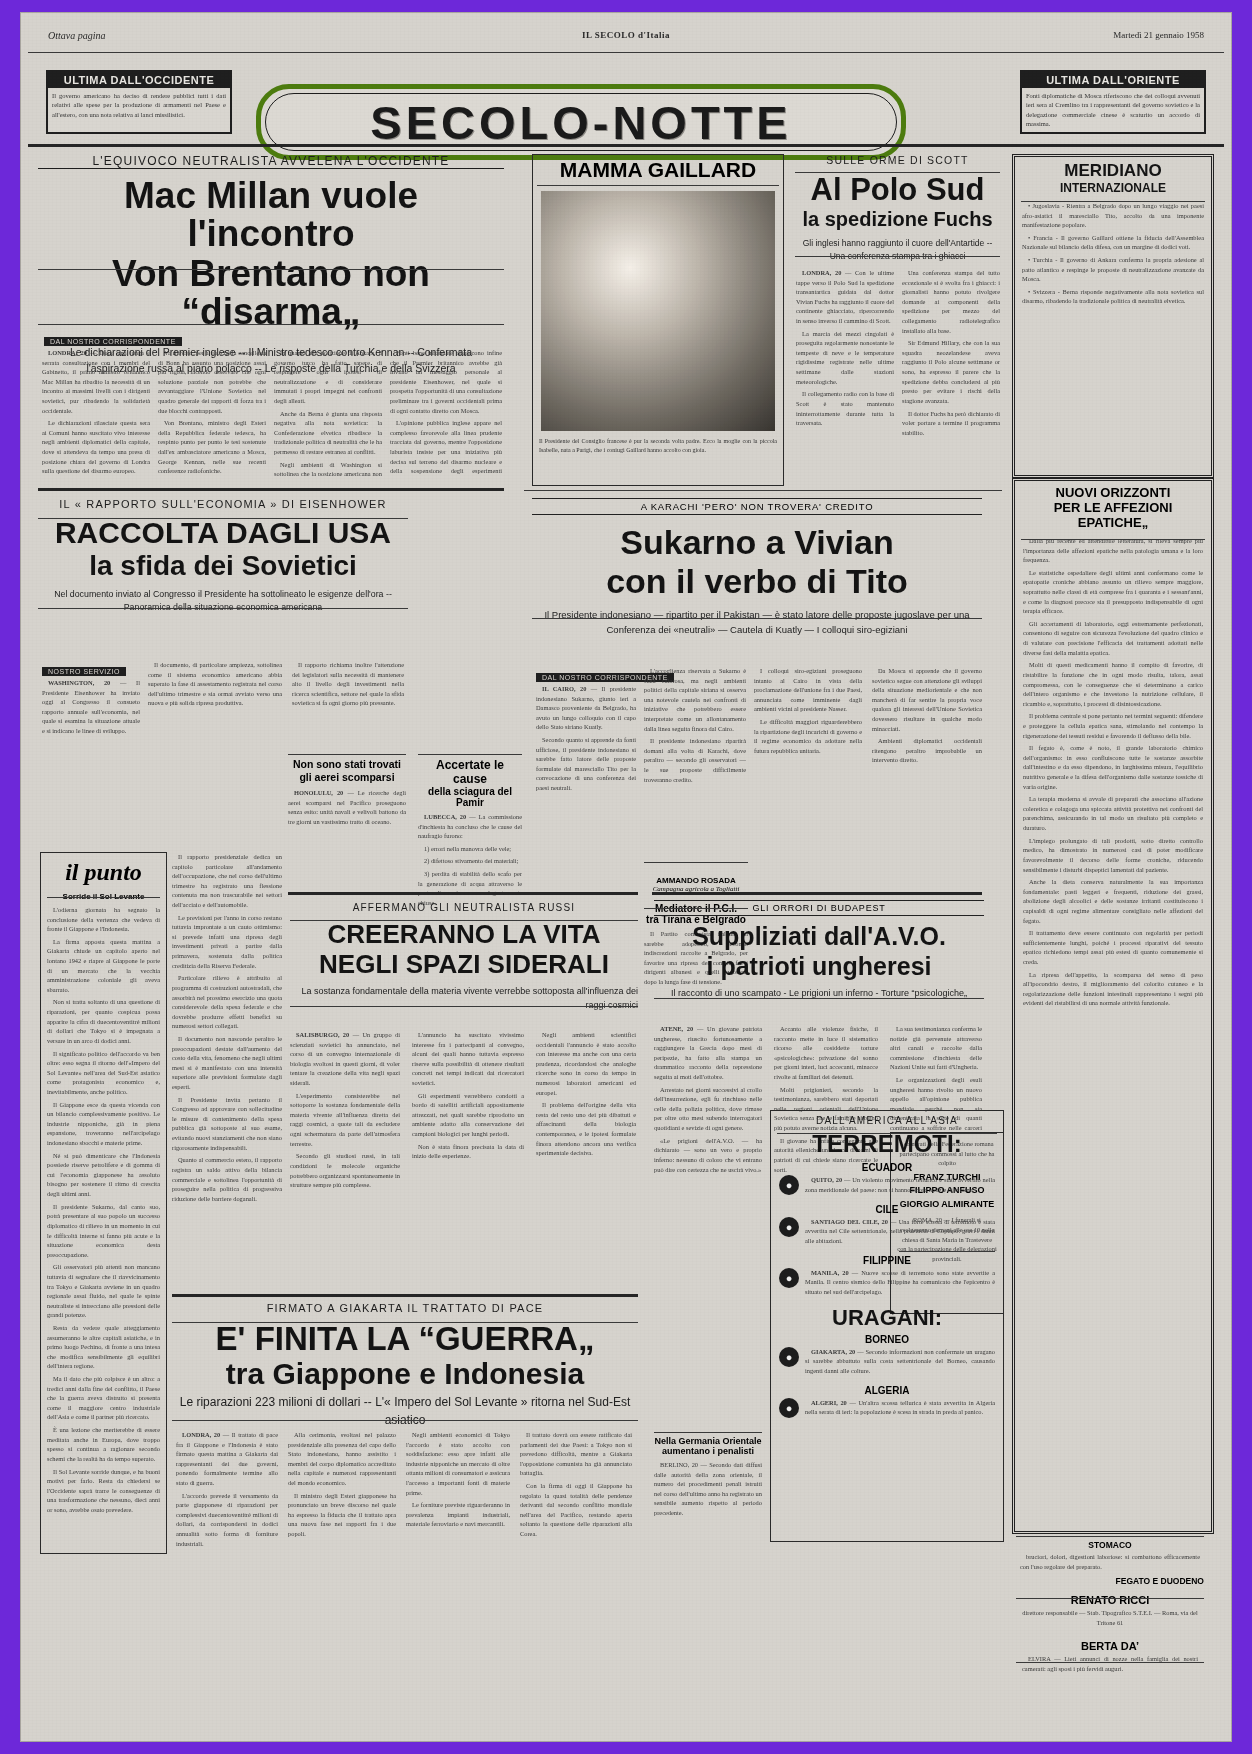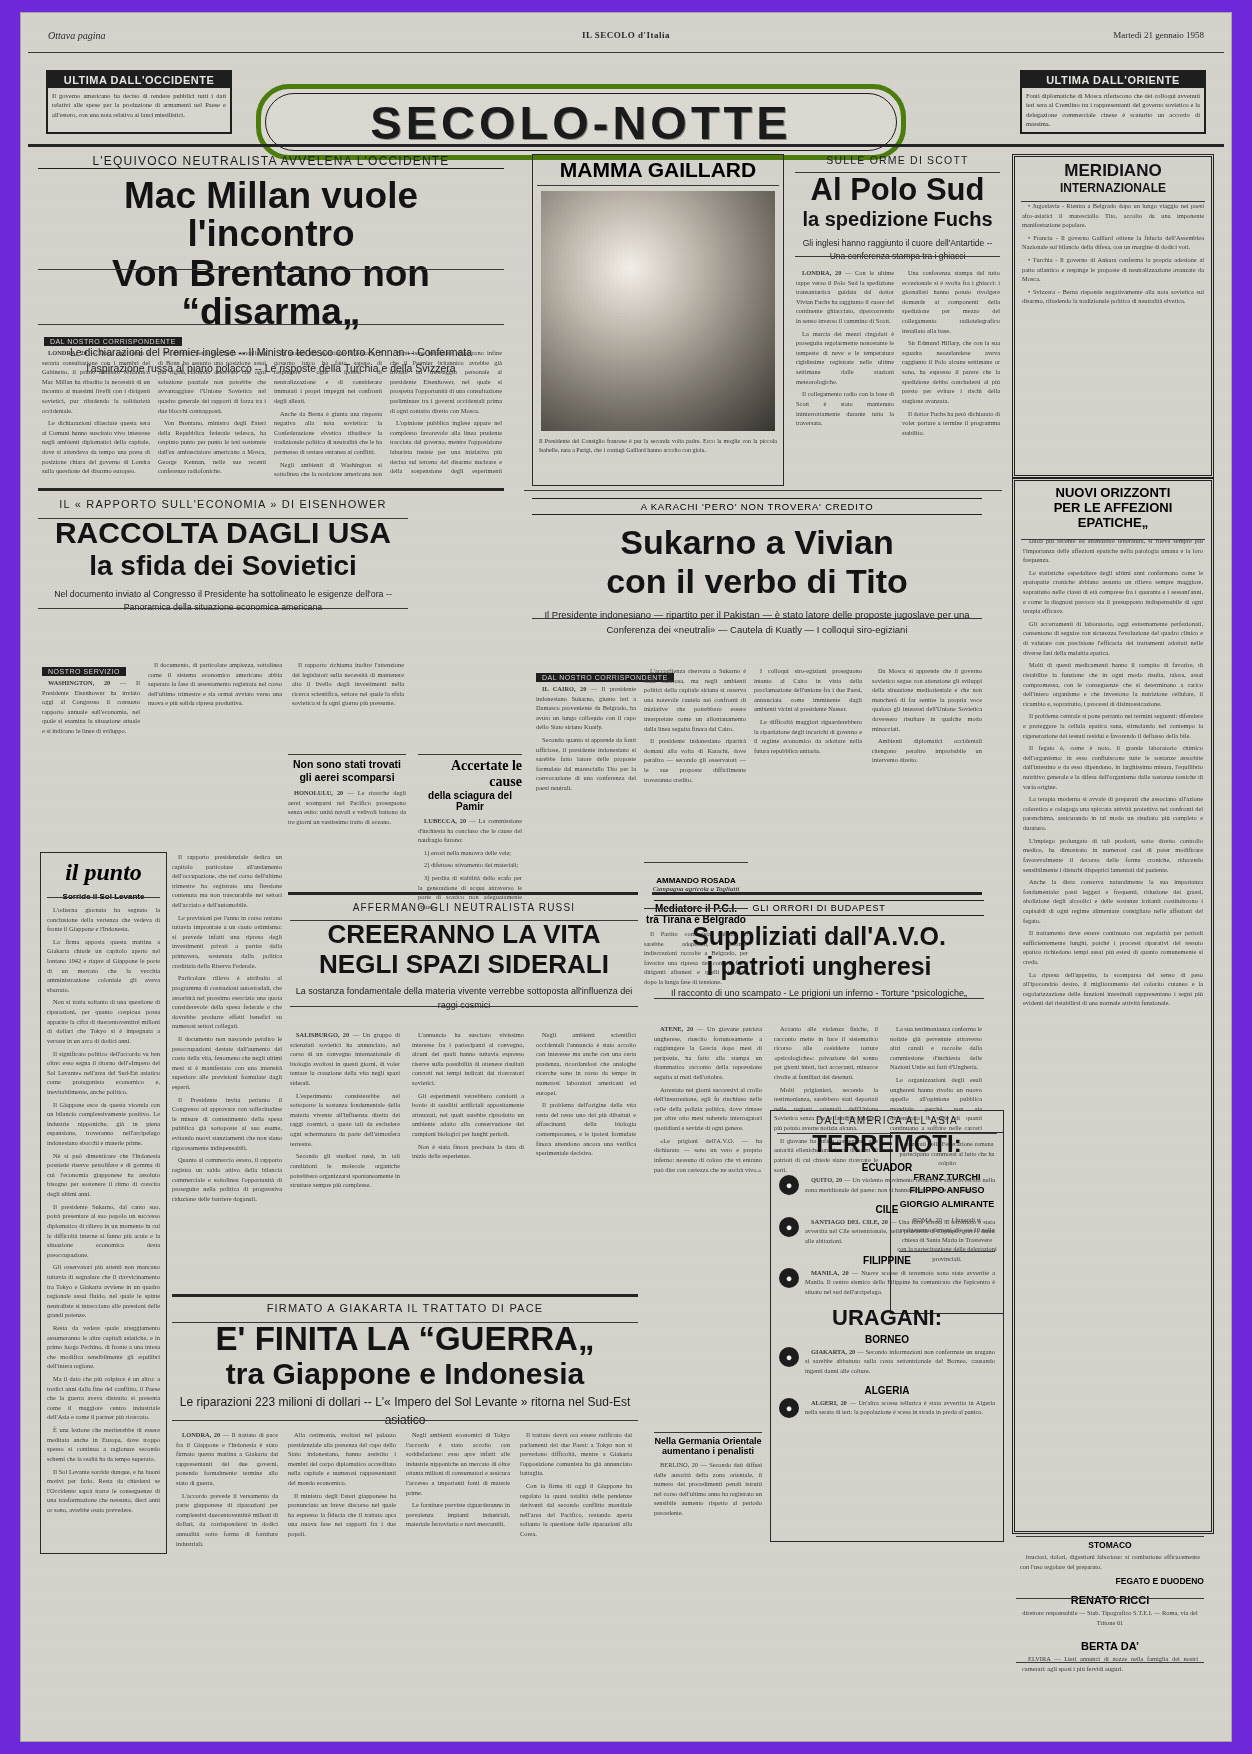--- a/index.html
+++ b/index.html
@@ -204,21 +204,21 @@
 
   <div style="position:absolute;left:268px;top:742px;width:118px;">
     <div class="hline" style="left:0;right:0;top:0;"></div>
     <div style="font-family:'Liberation Sans',sans-serif;font-weight:bold;font-size:10.5px;text-align:center;line-height:1.25;padding-top:4px;">Non sono stati trovati gli aerei scomparsi</div>
     <div class="txt" style="margin-top:4px;">
       <p><b>HONOLULU, 20</b> — Le ricerche degli aerei scomparsi nel Pacifico proseguono senza esito: unità navali e velivoli battono da tre giorni un vastissimo tratto di oceano.</p>
     </div>
   </div>
   <div style="position:absolute;left:398px;top:742px;width:104px;">
     <div class="hline" style="left:0;right:0;top:0;"></div>
-    <div style="font-family:Liberation Serif, serif;font-weight:bold;font-size:14px;text-align:right;padding-top:4px;">Accertate le cause</div>
+    <div style="font-family:Liberation Sans, sans-serif;font-weight:bold;font-size:12px;text-align:center;padding-top:4px;">Accertate le cause</div>
     <div style="font-family:'Liberation Sans',sans-serif;font-weight:bold;font-size:10px;text-align:center;">della sciagura del Pamir</div>
     <div class="txt" style="margin-top:4px;">
       <p><b>LUBECCA, 20</b> — La commissione d'inchiesta ha concluso che le cause del naufragio furono:</p>
       <p>1) errori nella manovra delle vele;</p>
       <p>2) difettoso stivamento dei materiali;</p>
       <p>3) perdita di stabilità dello scafo per la generazione di acqua attraverso le porte di scarico non adeguatamente chiuse.</p>
     </div>
   </div>
 
   <div class="boxed" style="left:20px;top:840px;width:125px;height:700px;">
@@ -289,21 +289,21 @@
     </div>
   </div>
 
   <div class="hline2" style="left:268px;width:350px;top:880px;"></div>
   <div style="position:absolute;left:270px;top:890px;width:348px;">
     <div class="kicker" style="font-size:10px;">AFFERMANO  GLI  NEUTRALISTA  RUSSI</div>
     <div class="hline" style="left:0;right:0;top:18px;"></div>
     <div class="hl" style="font-size:26px;text-align:center;margin-top:8px;">CREERANNO LA VITA</div>
     <div class="hl" style="font-size:26px;text-align:center;margin-top:3px;">NEGLI SPAZI SIDERALI</div>
     <div class="hline" style="left:0;right:0;top:104px;"></div>
-    <div class="sub" style="font-size:9px;margin-top:8px;">La sostanza fondamentale della materia vivente verrebbe sottoposta all'influenza dei raggi cosmici</div>
+    <div class="sub" style="font-size:9px;margin-top:8px;text-align:right;">La sostanza fondamentale della materia vivente verrebbe sottoposta all'influenza dei raggi cosmici</div>
   </div>
   <div class="colwrap txt" style="left:270px;top:1018px;width:110px;height:250px;">
     <p><b>SALISBURGO, 20</b> — Un gruppo di scienziati sovietici ha annunciato, nel corso di un convegno internazionale di biologia svoltosi in questi giorni, di voler tentare la creazione della vita negli spazi siderali.</p>
     <p>L'esperimento consisterebbe nel sottoporre la sostanza fondamentale della materia vivente all'influenza diretta dei raggi cosmici, a quote tali da escludere ogni schermatura da parte dell'atmosfera terrestre.</p>
     <p>Secondo gli studiosi russi, in tali condizioni le molecole organiche potrebbero organizzarsi spontaneamente in strutture sempre più complesse.</p>
   </div>
   <div class="colwrap txt" style="left:392px;top:1018px;width:112px;height:250px;">
     <p>L'annuncio ha suscitato vivissimo interesse fra i partecipanti al convegno, alcuni dei quali hanno tuttavia espresso riserve sulla possibilità di ottenere risultati concreti nei tempi indicati dai ricercatori sovietici.</p>
     <p>Gli esperimenti verrebbero condotti a bordo di satelliti artificiali appositamente attrezzati, nei quali sarebbe riprodotto un ambiente adatto alla conservazione dei campioni biologici per lunghi periodi.</p>
     <p>Non è stata finora precisata la data di inizio delle esperienze.</p>

